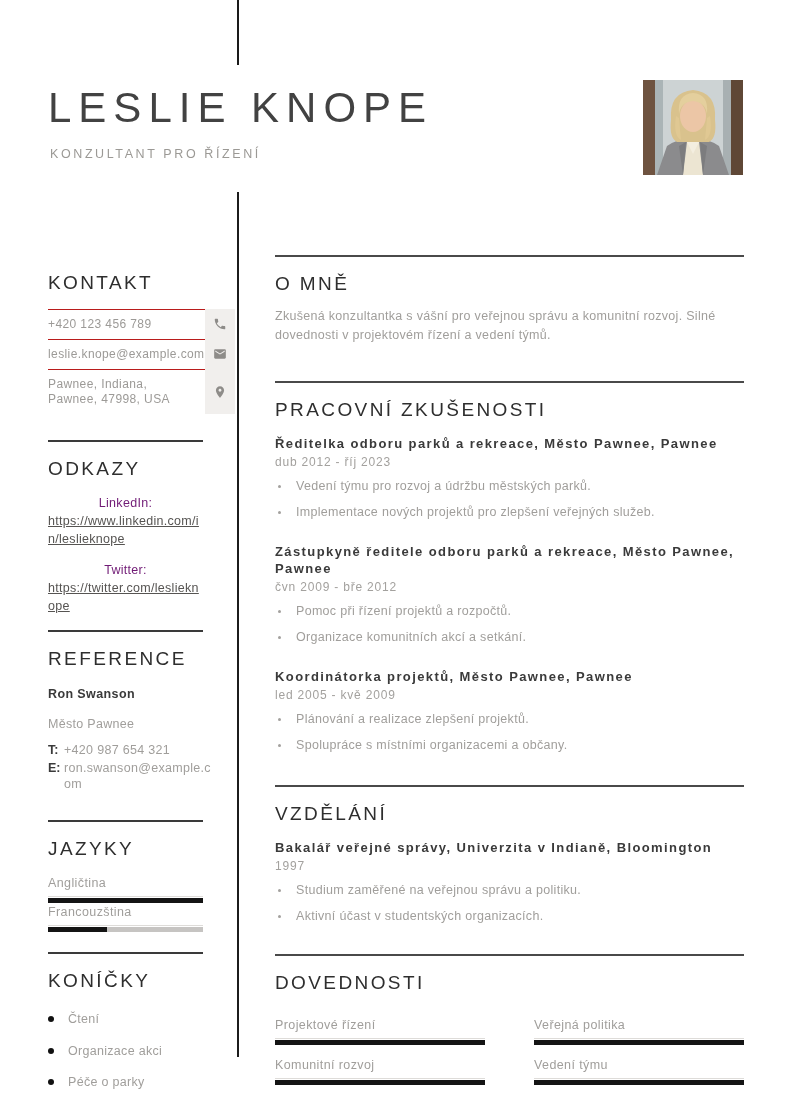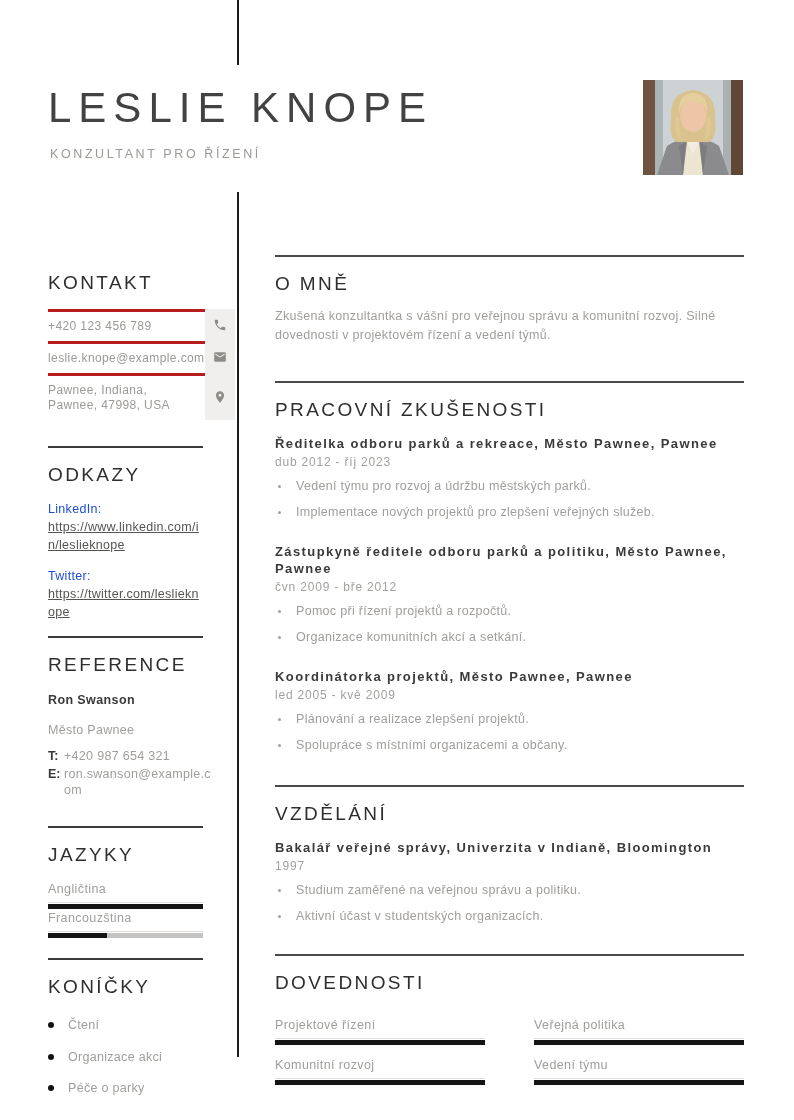--- a/index.html
+++ b/index.html
@@ -23,28 +23,28 @@
   .right-col { position:absolute; left:275px; top:255px; width:469px; }
 
   .heading { font-size:19px; letter-spacing:2.4px; color:#2e2e2e; font-weight:400; white-space:nowrap; }
 
   
   .l-rule { width:155px; height:2px; background:#3a3a3a; }
   .l-section .heading { margin-top:16px; }
 
   .contact-list { margin-top:15px; width:187px; }
   .contact-row { display:flex; align-items:stretch; }
-  .contact-text { width:157px; border-top:3px solid #b91c1c; padding:7px 8px 7px 0;
+  .contact-text { width:157px; border-top:1px solid #b91c1c; padding:7px 8px 7px 0;
                   font-size:12px; color:#9c9a97; line-height:15px; letter-spacing:0.4px; }
   .contact-icon-cell { width:30px; background:#f1efed; display:flex; align-items:center; justify-content:center; }
   .contact-icon-cell svg { width:14px; height:14px; fill:#8e8c89; }
 
   .links-block { width:155px; margin-top:14px; }
   .link-item { margin-bottom:13px; font-size:12.5px; line-height:18px; }
-  .link-label { color:#1d4ed8; letter-spacing:0.3px; }
+  .link-label { color:#701a75; letter-spacing:0.3px;text-align:center; }
   .link-url { color:#565452; text-decoration:underline; word-break:break-all; letter-spacing:0.3px; display:block; }
 
   .ref-block { width:170px; margin-top:16px; font-size:12.5px; line-height:16px; }
   .ref-name { font-weight:700; color:#3a3a3a; letter-spacing:0.4px; }
   .ref-company { color:#a09e9b; margin-top:14px; letter-spacing:0.3px; }
   .ref-line { display:flex; margin-top:2px; }
   .ref-line.first { margin-top:10px; }
   .ref-label { font-weight:700; color:#3a3a3a; width:16px; flex:none; }
   .ref-value { color:#a09e9b; word-break:break-all; letter-spacing:0.3px; }
 
@@ -248,21 +248,21 @@
               <span class="rb-dot"></span>
               <span class="rb-text">Vedení týmu pro rozvoj a údržbu městských parků.</span>
             </div>
           <div class="rb">
               <span class="rb-dot"></span>
               <span class="rb-text">Implementace nových projektů pro zlepšení veřejných služeb.</span>
             </div>
         </div>
 
         <div class="job">
-          <div class="job-title">Zástupkyně ředitele odboru parků a politiku, Město Pawnee, Pawnee</div>
+          <div class="job-title">Zástupkyně ředitele odboru parků a rekreace, Město Pawnee, Pawnee</div>
           <div class="job-dates">čvn 2009 - bře 2012</div>
           <div class="rb">
               <span class="rb-dot"></span>
               <span class="rb-text">Pomoc při řízení projektů a rozpočtů.</span>
             </div>
           <div class="rb">
               <span class="rb-dot"></span>
               <span class="rb-text">Organizace komunitních akcí a setkání.</span>
             </div>
         </div>

